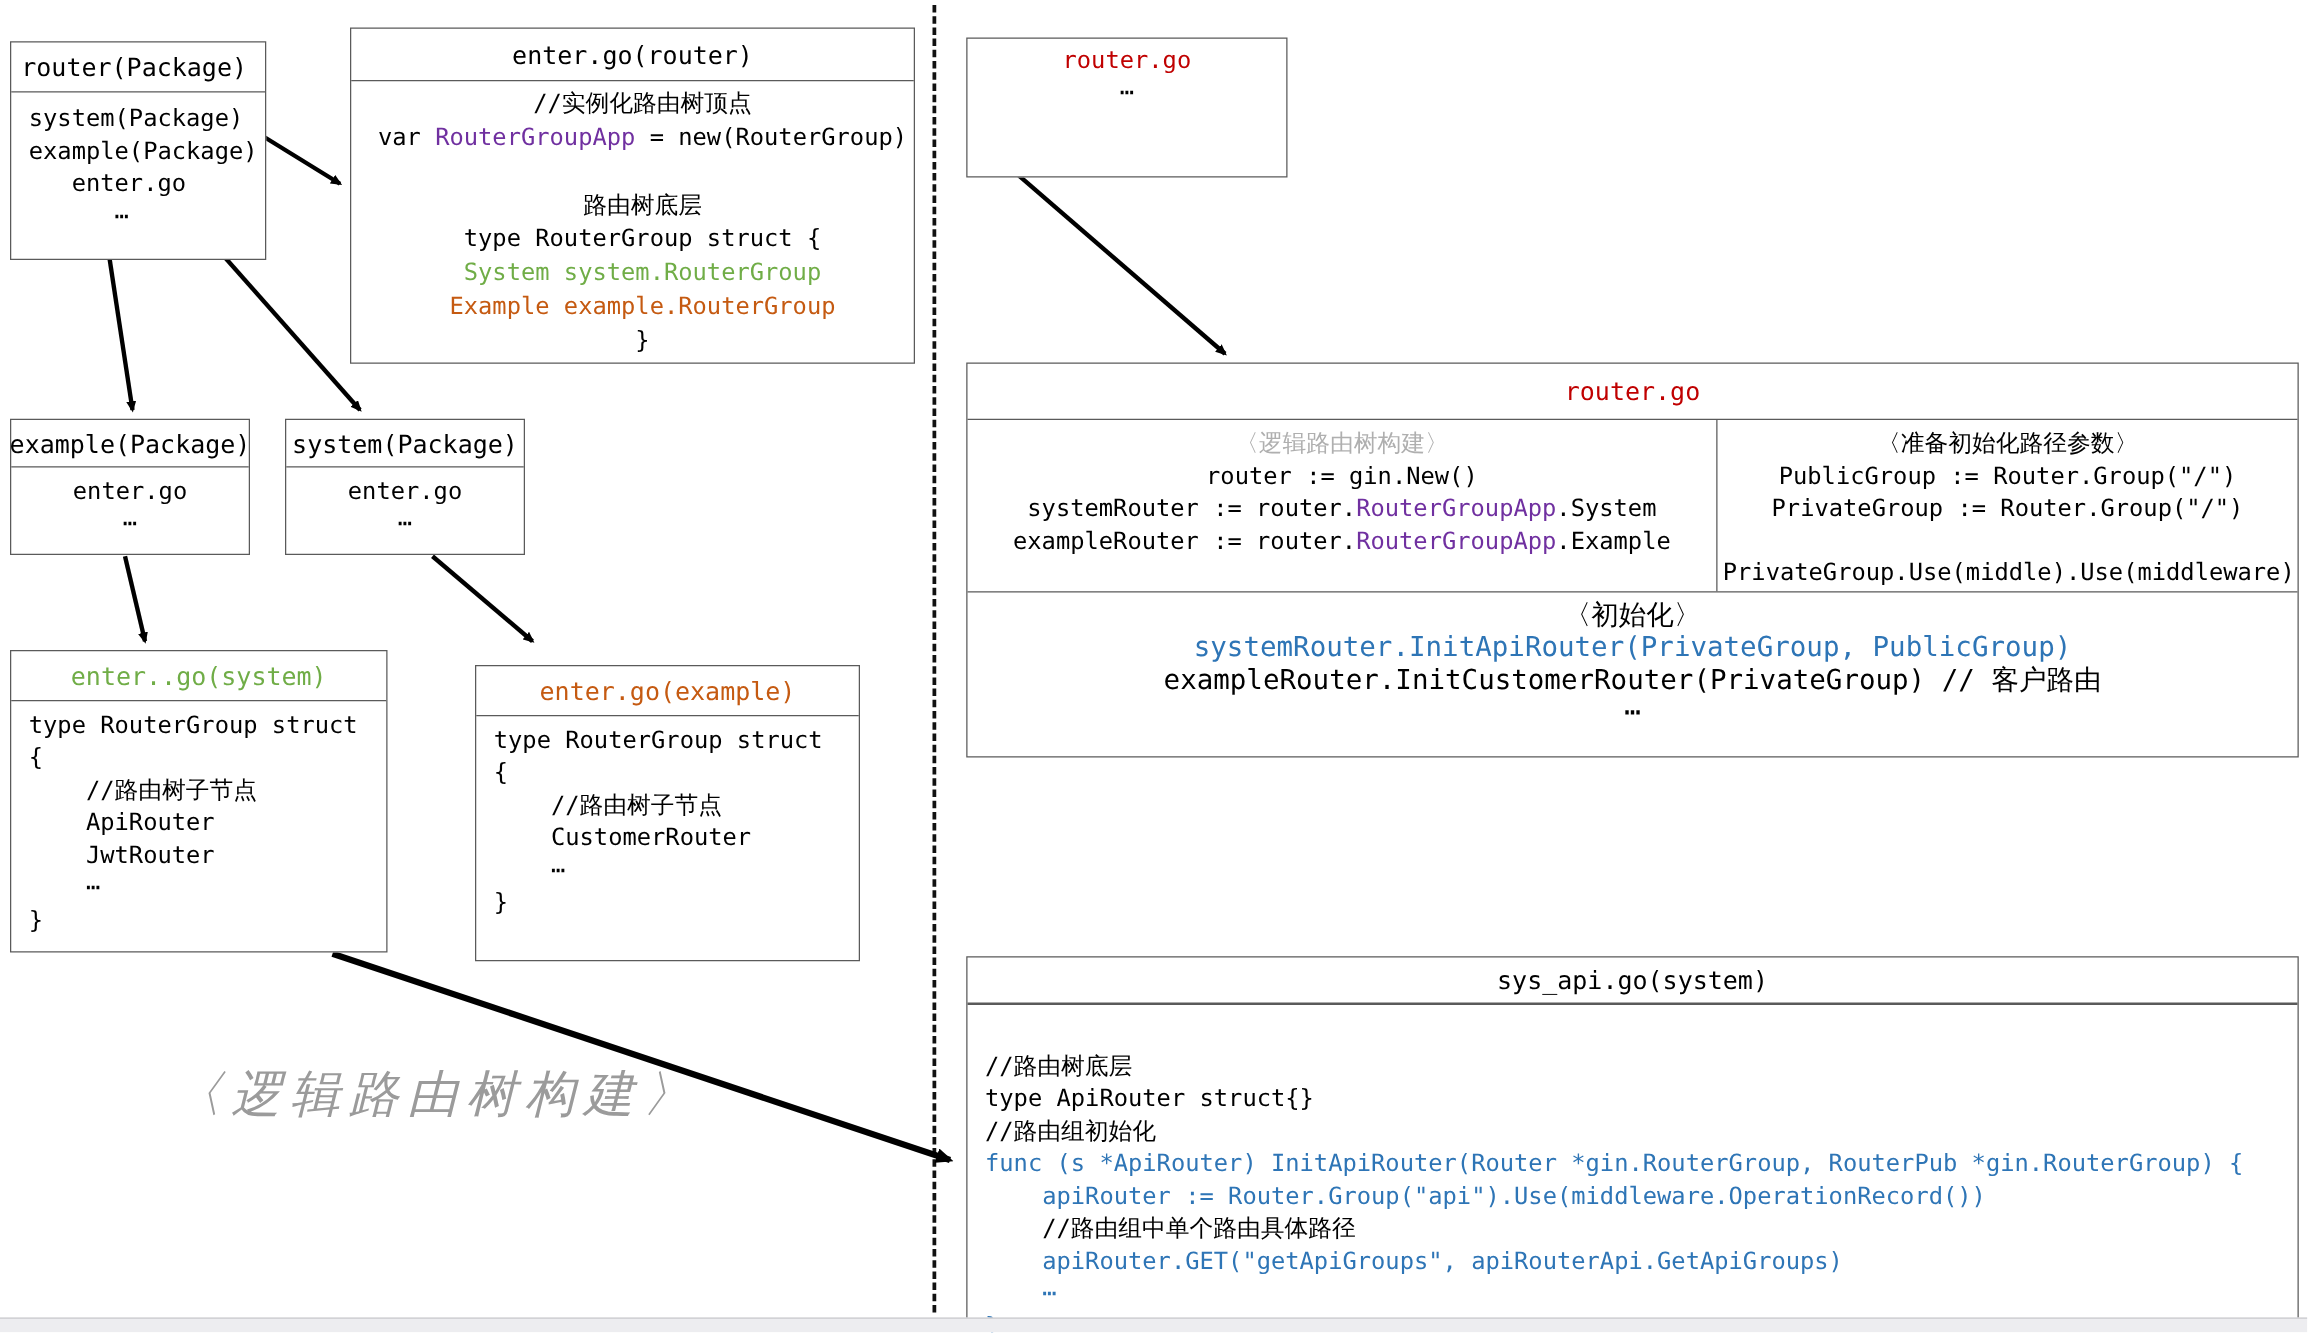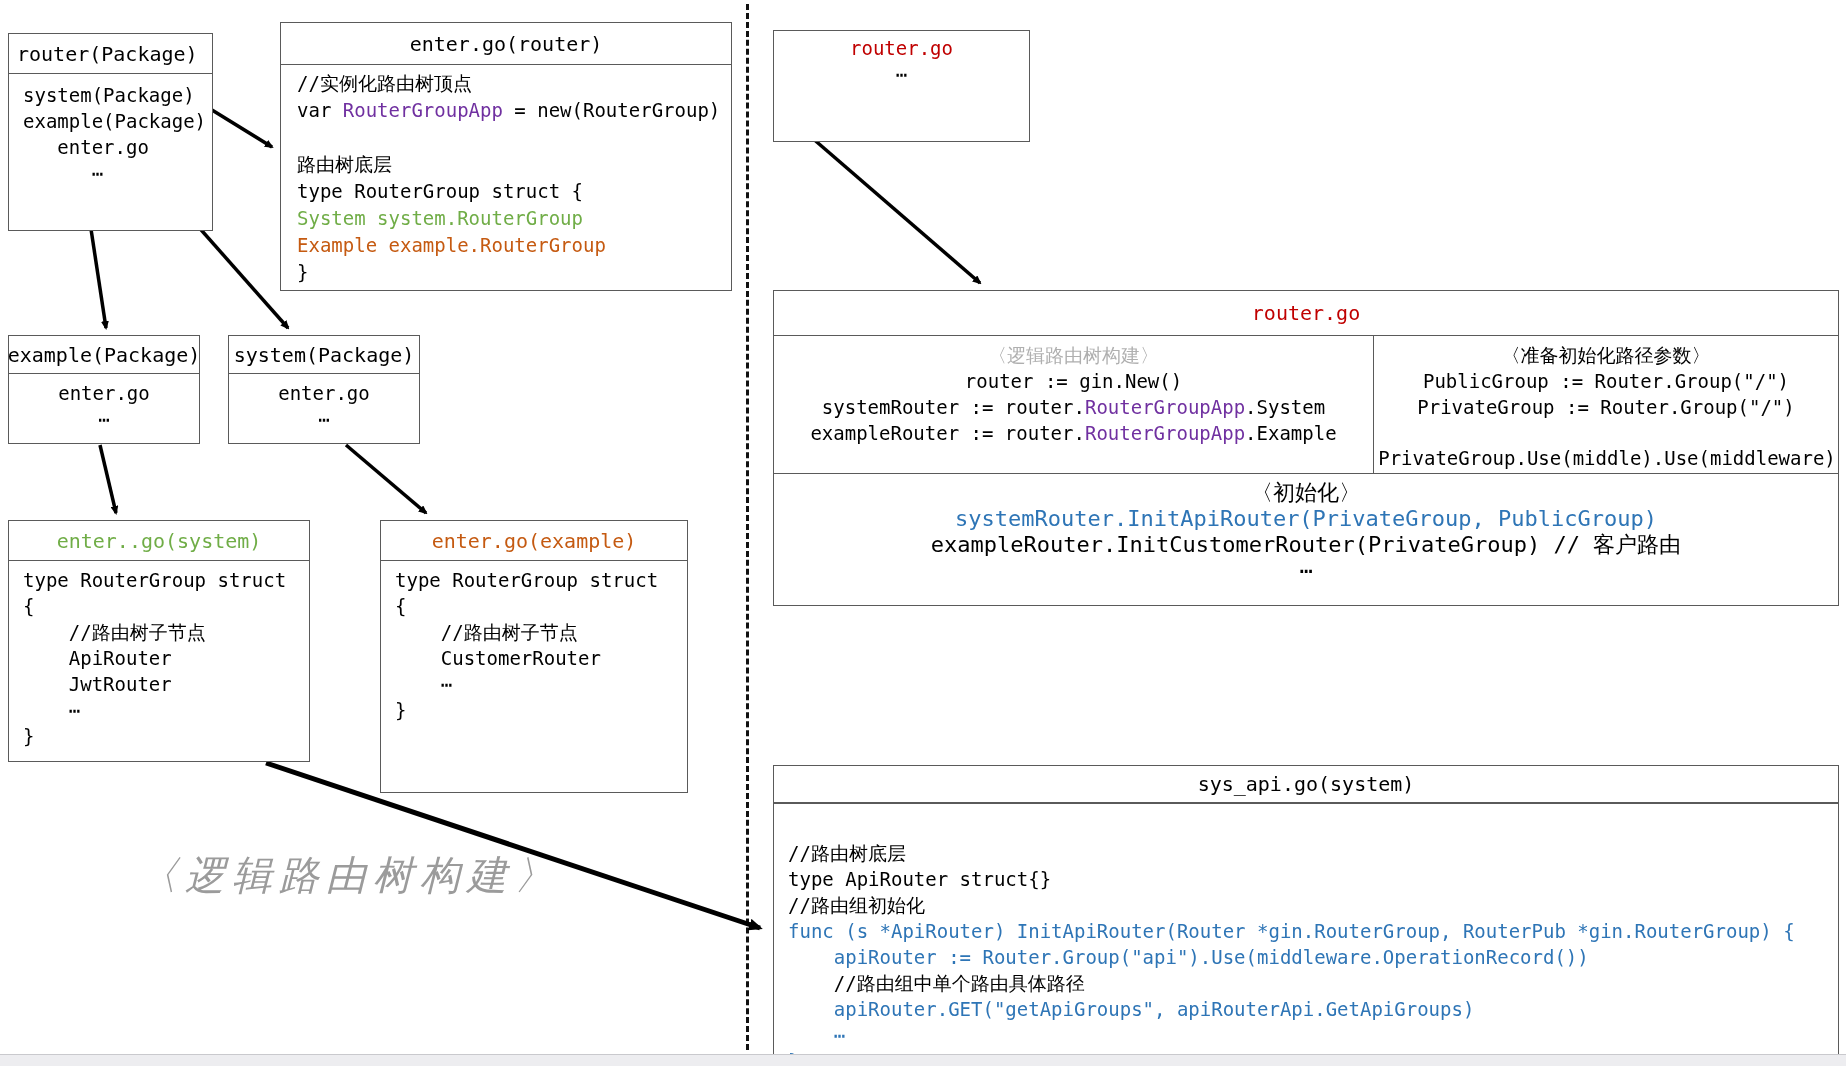--- a/index.html
+++ b/index.html
@@ -25,21 +25,21 @@
     box-sizing:border-box;
   }
   .box-title.left{justify-content:flex-start;padding-left:8px;}
   .box-code{
     padding:8px 0 0 14px;
     font-size:19px;
     color:#000;
   }
   .box-code.center{padding-left:0;text-align:center;}
   .code-line{white-space:pre;line-height:26px;}
-  .lh27 .code-line{line-height:27px;}
+  .lh27 .code-line{line-height:27px;text-align:center;}
   .c-k{color:var(--k);}
   .c-red{color:var(--red);}
   .c-green{color:var(--green);}
   .c-orange{color:var(--orange);}
   .c-purple{color:var(--purple);}
   .c-blue{color:var(--blue);}
   .c-gray{color:var(--gray);}
   .t-green{color:var(--green);}
   .t-orange{color:var(--orange);}
   .t-red{color:var(--red);}
@@ -98,21 +98,21 @@
     </defs>
     <line x1="212" y1="110" x2="272" y2="147" stroke="#000" stroke-width="3.5" marker-end="url(#ah)"></line>
     <line x1="86" y1="196" x2="106" y2="328" stroke="#000" stroke-width="3.5" marker-end="url(#ah)"></line>
     <line x1="172" y1="197" x2="288" y2="328" stroke="#000" stroke-width="3.5" marker-end="url(#ah)"></line>
     <line x1="100" y1="445" x2="116" y2="513" stroke="#000" stroke-width="3.5" marker-end="url(#ah)"></line>
     <line x1="346" y1="445" x2="426" y2="513" stroke="#000" stroke-width="3.5" marker-end="url(#ah)"></line>
     <line x1="796" y1="124" x2="980" y2="283" stroke="#000" stroke-width="3.5" marker-end="url(#ah)"></line>
     <line x1="266" y1="763" x2="760" y2="928" stroke="#000" stroke-width="5" marker-end="url(#ahBig)"></line>
   </svg>
 
-  <div class="box" style="left:8px;top:33px;width:205px;height:198px;">
+  <div class="box" style="left:8px;top:33px;width:205px;height:175px;">
     <div class="box-title left" style="height:40px;">router(Package)</div>
     <div class="box-code">
         <div class="code-line"><span class="c-k">system(Package)</span></div>
         <div class="code-line"><span class="c-k">example(Package)</span></div>
         <div class="code-line"><span class="c-k">   enter.go</span></div>
         <div class="code-line"><span class="c-k">      ⋯</span></div>
       </div>
   </div>
 
   <div class="box" style="left:280px;top:22px;width:452px;height:269px;">
@@ -158,21 +158,21 @@
         <div class="code-line"><span class="c-k">type RouterGroup struct</span></div>
         <div class="code-line"><span class="c-k">{</span></div>
         <div class="code-line"><span class="c-k">    //路由树子节点</span></div>
         <div class="code-line"><span class="c-k">    ApiRouter</span></div>
         <div class="code-line"><span class="c-k">    JwtRouter</span></div>
         <div class="code-line"><span class="c-k">    ⋯</span></div>
         <div class="code-line"><span class="c-k">}</span></div>
       </div>
   </div>
 
-  <div class="box" style="left:380px;top:520px;width:308px;height:273px;">
+  <div class="box" style="left:380px;top:532px;width:308px;height:237px;">
     <div class="box-title t-orange" style="height:40px;">enter.go(example)</div>
     <div class="box-code" style="padding-top:6px;">
         <div class="code-line"><span class="c-k">type RouterGroup struct</span></div>
         <div class="code-line"><span class="c-k">{</span></div>
         <div class="code-line"><span class="c-k">    //路由树子节点</span></div>
         <div class="code-line"><span class="c-k">    CustomerRouter</span></div>
         <div class="code-line"><span class="c-k">    ⋯</span></div>
         <div class="code-line"><span class="c-k">}</span></div>
       </div>
   </div>

